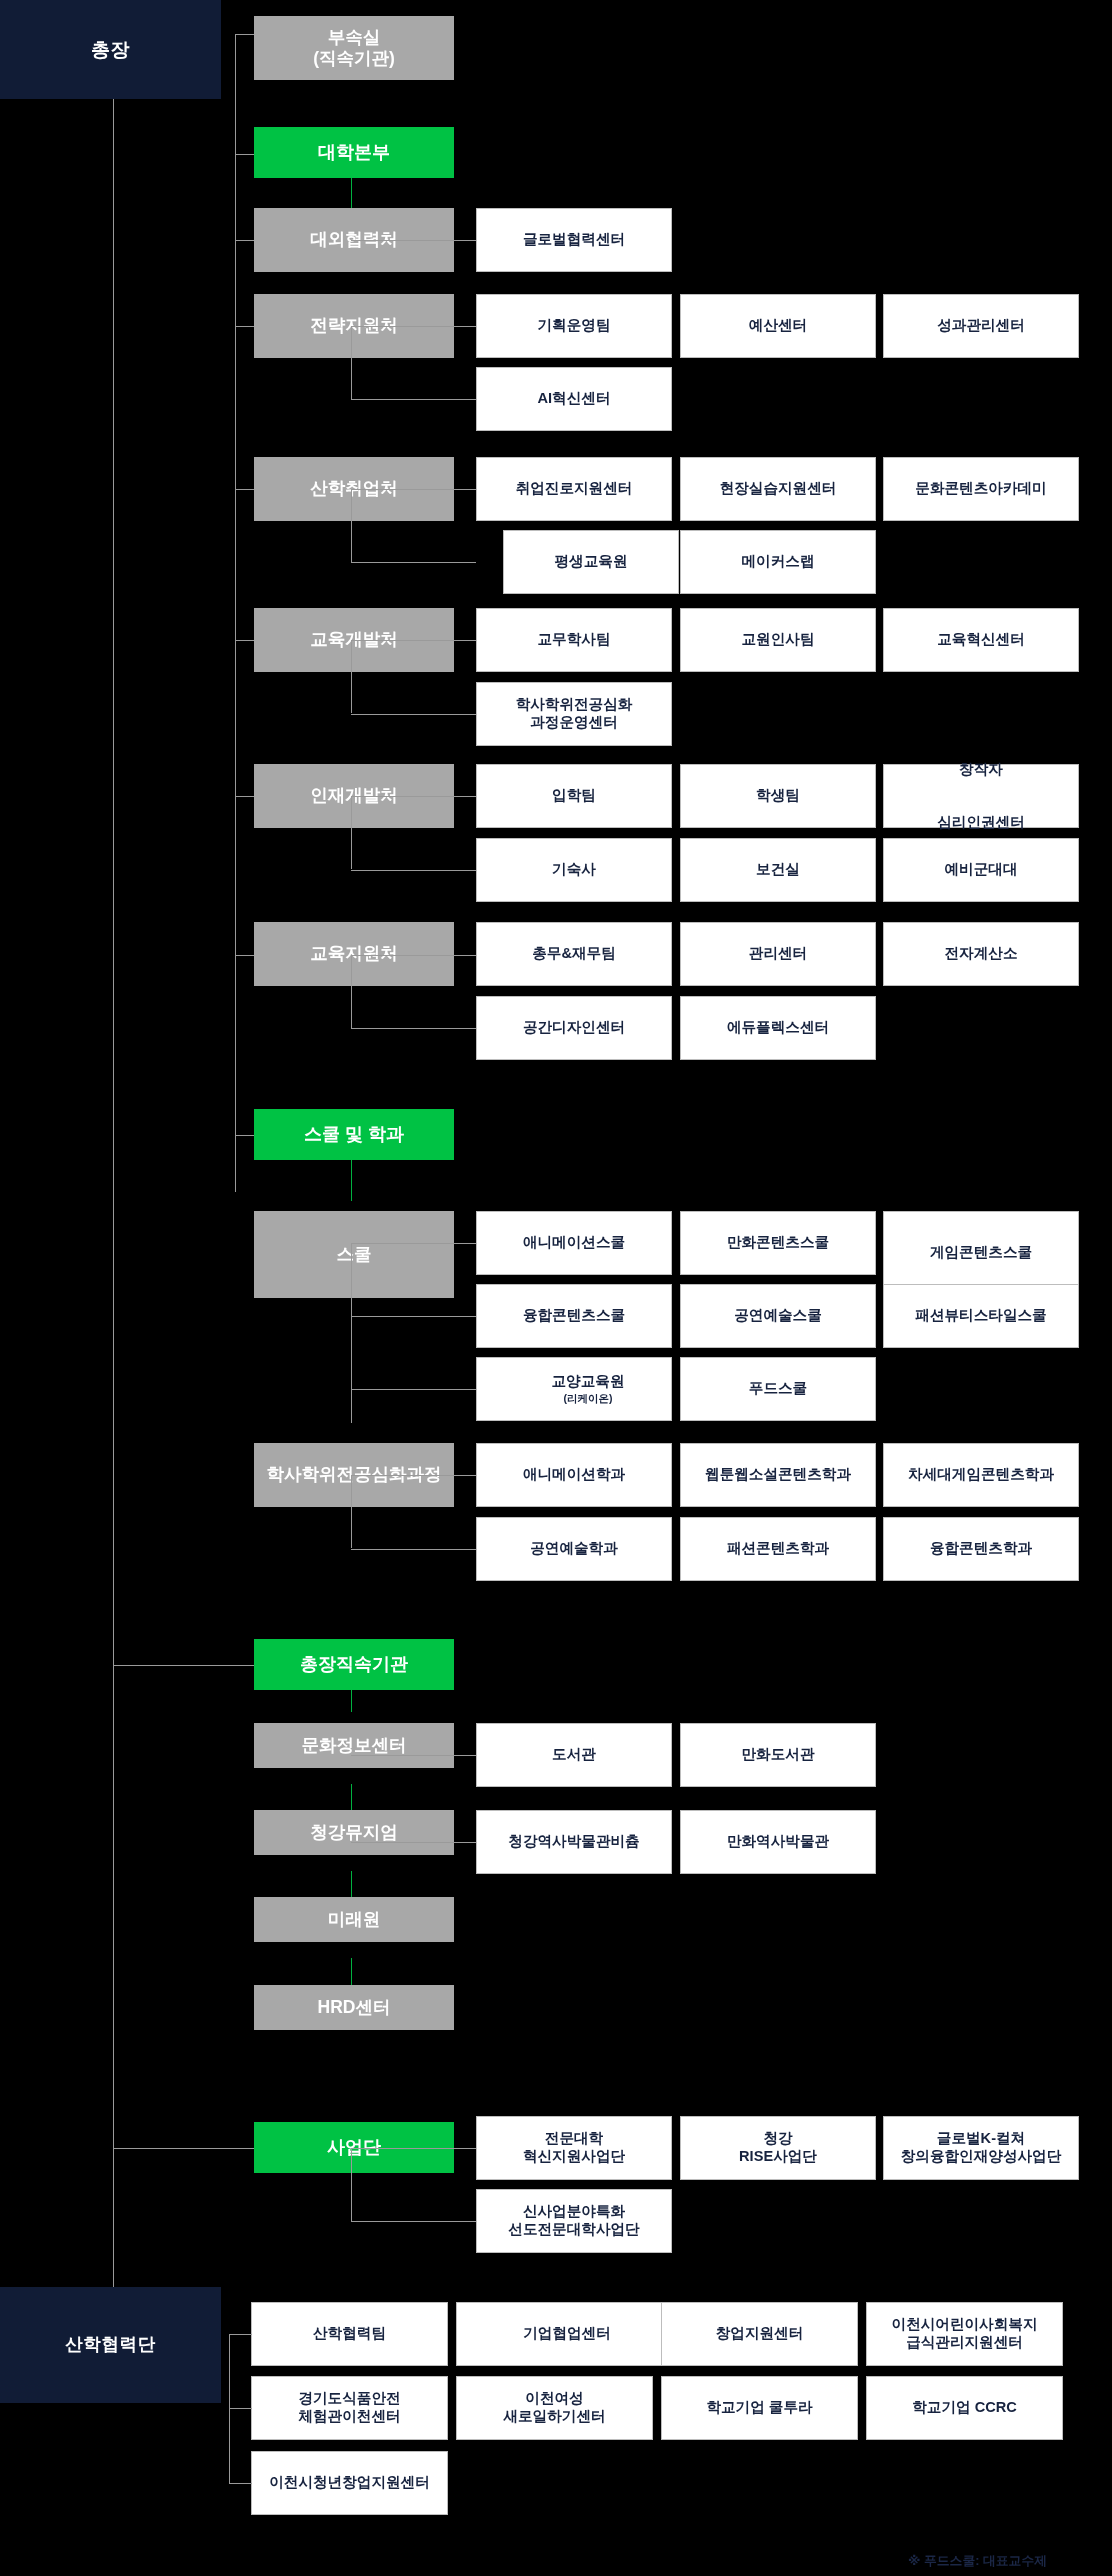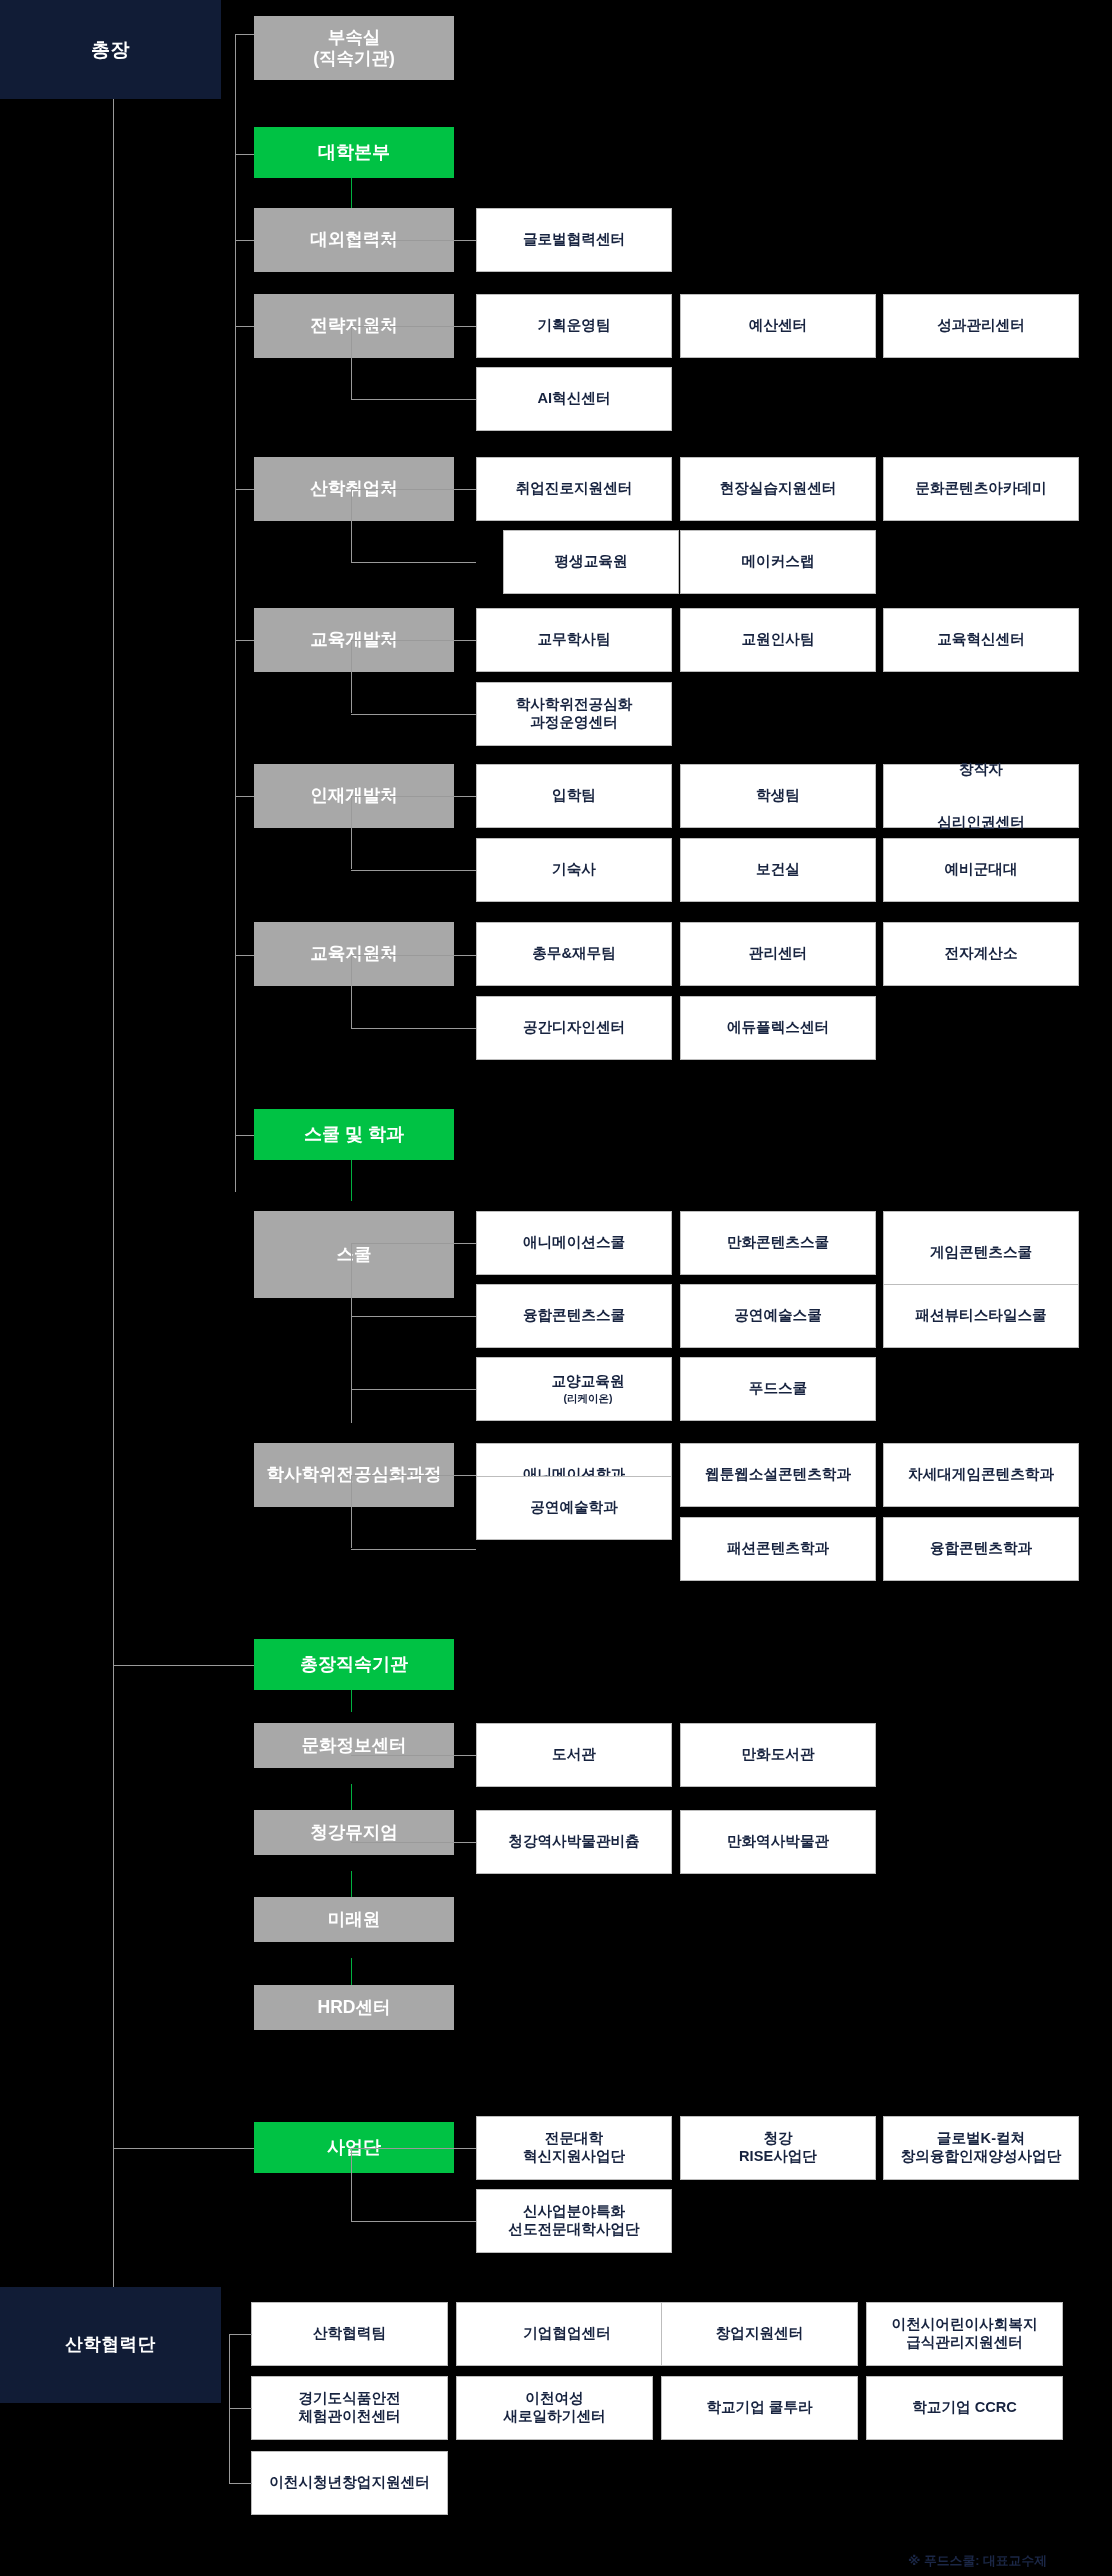--- a/index.html
+++ b/index.html
@@ -233,21 +233,21 @@
       </div>
       <div class="node n-leaf" style="left: 476px; top: 1443px; width: 196px; height: 64px; flex-direction: column;">
         <span>애니메이션학과</span>
       </div>
       <div class="node n-leaf" style="left: 680px; top: 1443px; width: 196px; height: 64px; flex-direction: column;">
         <span>웹툰웹소설콘텐츠학과</span>
       </div>
       <div class="node n-leaf" style="left: 883px; top: 1443px; width: 196px; height: 64px; flex-direction: column;">
         <span>차세대게임콘텐츠학과</span>
       </div>
-      <div class="node n-leaf" style="left: 476px; top: 1476px; width: 196px; height: 64px; flex-direction: column;">
+      <div class="node n-leaf" style="left: 476px; top: 1517px; width: 196px; height: 64px; flex-direction: column;">
         <span>공연예술학과</span>
       </div>
       <div class="node n-leaf" style="left: 680px; top: 1517px; width: 196px; height: 64px; flex-direction: column;">
         <span>패션콘텐츠학과</span>
       </div>
       <div class="node n-leaf" style="left: 883px; top: 1517px; width: 196px; height: 64px; flex-direction: column;">
         <span>융합콘텐츠학과</span>
       </div>
       <div class="line" style="left: 351px; top: 1475px; width: 1.2px; height: 73px;"></div>
       <div class="line" style="left: 351px; top: 1475px; width: 125px; height: 1.2px;"></div>

